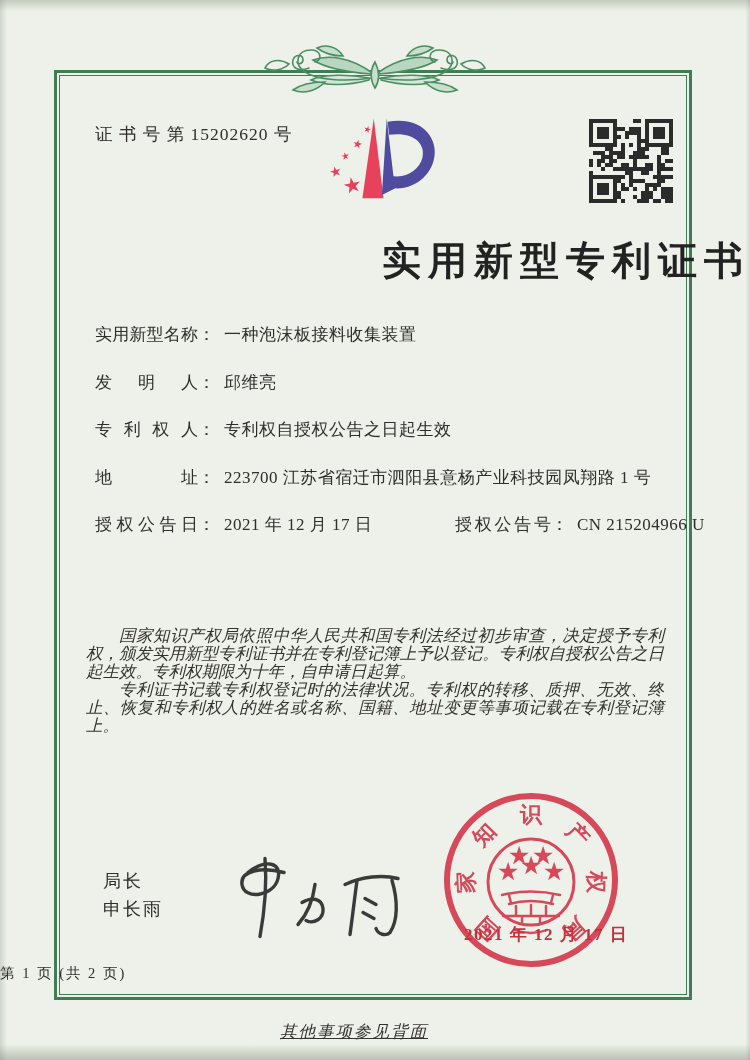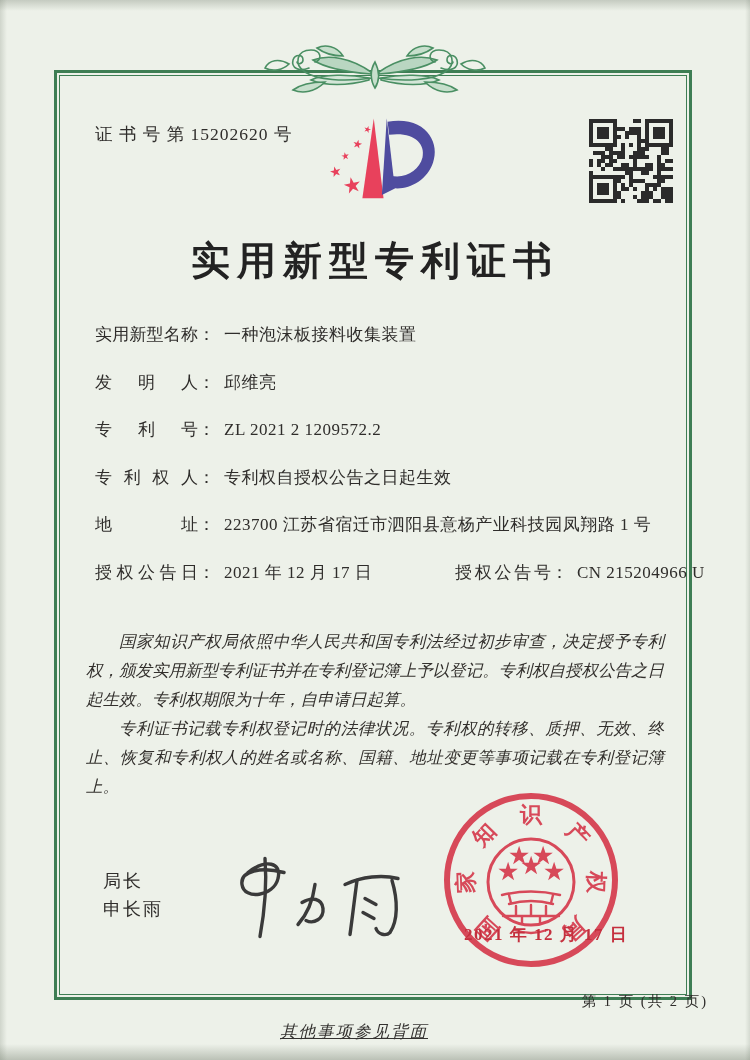--- a/index.html
+++ b/index.html
@@ -24,42 +24,42 @@
   .frame{position:absolute;left:54px;top:70px;width:638px;height:930px;border:3px solid var(--frame-green);}
   .frame::after{content:"";position:absolute;inset:2px;border:1px solid var(--frame-green);}
 
   .ornament{position:absolute;left:225px;top:38px;width:300px;height:64px;}
 
   .cert-number{position:absolute;left:95px;top:122px;font-size:17.5px;letter-spacing:1px;}
 
   .logo{position:absolute;left:312px;top:110px;width:130px;height:100px;}
   .qr{position:absolute;left:589px;top:119px;width:84px;height:84px;}
 
-  .title{position:absolute;left:0;right:0;top:234px;text-align:center;font-size:39px;font-weight:700;letter-spacing:7px;color:#222;}
+  .title{position:absolute;left:0;right:0;top:234px;text-align:right;font-size:39px;font-weight:700;letter-spacing:7px;color:#222;}
 
   .fields{position:absolute;left:95px;top:325px;width:575px;font-size:17px;}
   .frow{position:relative;margin-bottom:28px;line-height:1.15;white-space:nowrap;}
   .flabel{display:inline-block;width:103px;text-align:justify;text-align-last:justify;}
   .fcolon{display:inline-block;}
   .fvalue{margin-left:9px;letter-spacing:.5px;}
   .pair2{position:absolute;left:360px;top:0;}
   .pair2 .flabel{width:96px;}
 
-  .paras{position:absolute;left:86px;top:627px;width:578px;font-size:16.5px;line-height:29px;font-style:italic;text-align:justify;color:#33302d;}
+  .paras{position:absolute;left:86px;top:627px;width:578px;font-size:16.5px;line-height:18px;font-style:italic;text-align:justify;color:#33302d;}
   .paras p{text-indent:2em;}
 
   .sig-title{position:absolute;left:103px;top:869px;font-size:18px;letter-spacing:2px;}
   .sig-name{position:absolute;left:103px;top:897px;font-size:18px;letter-spacing:2px;}
   .signature{position:absolute;left:210px;top:852px;width:205px;height:90px;}
 
   .seal{position:absolute;left:436px;top:785px;width:190px;height:190px;opacity:.9;}
   .seal text{font-family:"Liberation Serif","DejaVu Serif",serif;font-weight:700;font-size:22px;fill:var(--seal-red);}
   .seal-date{position:absolute;left:464px;top:923px;font-size:17px;letter-spacing:1.5px;color:var(--date-red);font-weight:600;}
 
-  .page-ind{position:absolute;left:0;right:42px;top:992px;text-align:right;font-size:14.5px;letter-spacing:2px;}
+  .page-ind{position:absolute;left:0;right:42px;top:964px;text-align:left;font-size:14.5px;letter-spacing:2px;}
   .back-note{position:absolute;left:0;right:42px;top:1021px;text-align:center;font-size:16.5px;font-style:italic;letter-spacing:2px;color:#343230;text-decoration:underline;}
 </style>
 </head>
 <body>
 
 <div class="page">
 
   <div class="edge-top"></div>
   <div class="edge-bottom"></div>
   <div class="edge-left"></div>
@@ -344,23 +344,20 @@
   <div class="title">实用新型专利证书</div>
 
   <div class="fields">
     <div class="frow">
       <span class="flabel">实用新型名称</span><span class="fcolon">：</span><span class="fvalue">一种泡沫板接料收集装置</span>
     </div>
     <div class="frow">
       <span class="flabel">发明人</span><span class="fcolon">：</span><span class="fvalue">邱维亮</span>
     </div>
     <div class="frow">
-      <span class="flabel">专利号</span><span class="fcolon">：</span><span class="fvalue">ZL 2021 2 1209572.2</span>
-    </div>
-    <div class="frow">
       <span class="flabel">专利权人</span><span class="fcolon">：</span><span class="fvalue">专利权自授权公告之日起生效</span>
     </div>
     <div class="frow">
       <span class="flabel">地址</span><span class="fcolon">：</span><span class="fvalue">223700 江苏省宿迁市泗阳县意杨产业科技园凤翔路 1 号</span>
     </div>
     <div class="frow">
       <span class="flabel">授权公告日</span><span class="fcolon">：</span><span class="fvalue">2021 年 12 月 17 日</span>
       <span class="pair2">
         <span class="flabel">授权公告号</span><span class="fcolon">：</span><span class="fvalue">CN 215204966 U</span>
       </span>

